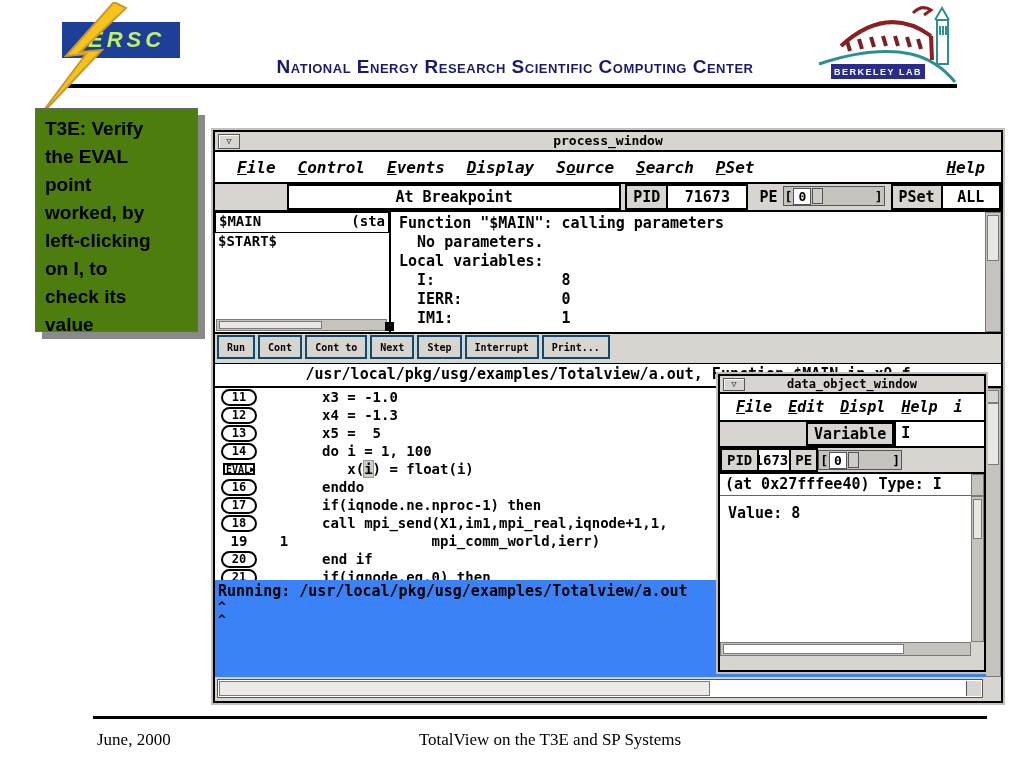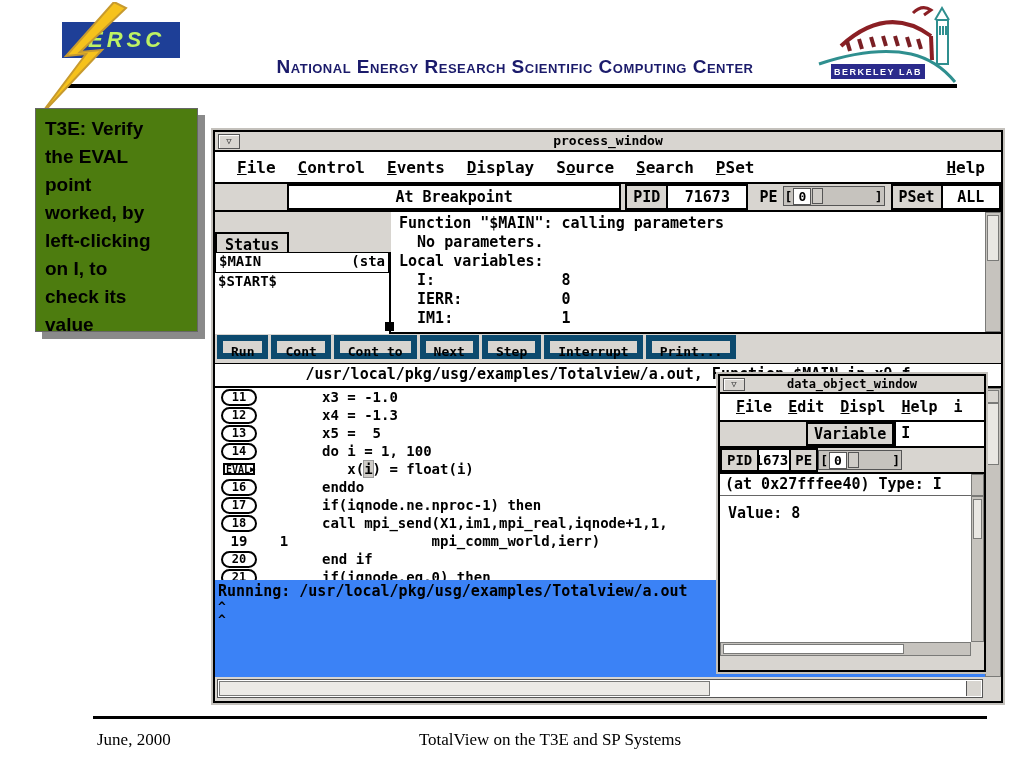--- a/index.html
+++ b/index.html
@@ -26,21 +26,21 @@
         white-space:pre-line;font-family:"Liberation Sans",sans-serif;}
 
   
   .xwin{background:#d8d5d0;border:2px solid #000;outline:2px solid #c4c1bc;}
   .titlebar{position:absolute;left:0;top:0;right:0;height:18px;border-bottom:2px solid #000;background:#d8d5d0;}
   .tb-btn{position:absolute;left:3px;top:2px;width:20px;height:13px;background:#d8d5d0;
           border:1px solid #555;box-shadow:inset 1px 1px 0 #fff;font-size:9px;line-height:12px;
           text-align:center;color:#333;}
   .tb-title{position:absolute;left:0;right:0;top:1px;text-align:center;font-weight:bold;font-size:13px;}
   .menubar{position:absolute;left:0;right:0;background:#fff;border-bottom:2px solid #000;
-           display:flex;align-items:center;font-weight:bold;}
+           display:flex;align-items:center;font-weight:bold;font-style:italic;}
   .mitem{white-space:pre;}
   .u{text-decoration:underline;}
 
   .bx{border:2px solid #000;box-sizing:border-box;display:flex;align-items:center;justify-content:center;
       font-weight:bold;white-space:nowrap;}
   .gray{background:#d8d5d0;} .white{background:#fff;}
 
   .trough{background:#c6c3be;border:1px solid #7a7a78;box-sizing:border-box;position:relative;}
   .thumb{background:#e9e7e3;border:1px solid #7a7a78;position:absolute;}
 
@@ -63,36 +63,36 @@
   .spin-bracket{font-size:13px;font-weight:bold;padding:0 1px;}
   .spin-field{background:#fff;border:1px solid #555;width:16px;height:15px;font-size:13px;
               font-weight:bold;text-align:center;line-height:15px;}
   .spin-cursor{width:9px;height:14px;background:#cfccc7;border:1px solid #555;margin-left:1px;}
   .spin-trough{background:#c6c3be;height:15px;}
   #pset-label{margin-left:6px;padding:0 6px;}
   #pset-value{width:66px;margin-left:-2px;}
 
   #p-panes{position:absolute;left:0;top:80px;right:0;height:120px;border-bottom:2px solid #000;}
   #stack-pane{position:absolute;left:0;top:0;width:176px;height:120px;background:#fff;
-              border-right:2px solid #000;box-sizing:border-box;margin-top:40px;}
+              border-right:2px solid #000;box-sizing:border-box;}
   .stackrow{height:19px;font-size:14px;font-weight:bold;display:flex;justify-content:space-between;
             padding:0 3px;overflow:hidden;white-space:pre;}
   .stackrow.sel{border:1px solid #000;}
   #stack-hscroll{position:absolute;left:1px;right:2px;bottom:1px;height:12px;}
   #stack-hscroll .thumb{left:2px;top:1px;bottom:1px;width:60%;}
   #pane-sash{position:absolute;left:170px;top:110px;width:9px;height:9px;background:#000;z-index:2;}
   #info-pane{position:absolute;left:176px;top:0;right:16px;bottom:0;background:#fff;overflow:hidden;}
   #info-pane pre{margin:0;padding:2px 8px;font-size:15px;line-height:19px;font-weight:bold;
                  font-family:"DejaVu Sans Mono",monospace;}
   #info-vscroll{position:absolute;right:0;top:0;width:16px;height:120px;}
   #info-vscroll .thumb{left:1px;right:1px;top:2px;height:44px;}
 
   #p-buttons{position:absolute;left:0;top:202px;right:0;height:28px;background:#d8d5d0;
              border-bottom:2px solid #000;display:flex;align-items:flex-start;padding:1px 0 0 2px;}
-  .pbtn{border:6px solid #0c4a6e;background:#d8d5d0;font-weight:bold;font-size:13px;
+  .pbtn{border:2px solid #0c4a6e;background:#d8d5d0;font-weight:bold;font-size:10px;
         font-family:"DejaVu Sans Mono",monospace;padding:0 8px;height:24px;line-height:21px;
         margin-right:3px;box-sizing:border-box;}
 
   #p-path{position:absolute;left:0;top:232px;right:0;height:22px;background:#fff;
           border-bottom:2px solid #000;text-align:center;font-size:15px;font-weight:bold;line-height:21px;}
 
   #p-source{position:absolute;left:0;top:256px;width:770px;height:192px;background:#fff;
             border-bottom:2px solid #000;overflow:hidden;}
   .srow{height:18px;display:flex;align-items:center;}
   .mark{flex:0 0 48px;display:flex;justify-content:center;align-items:center;}

